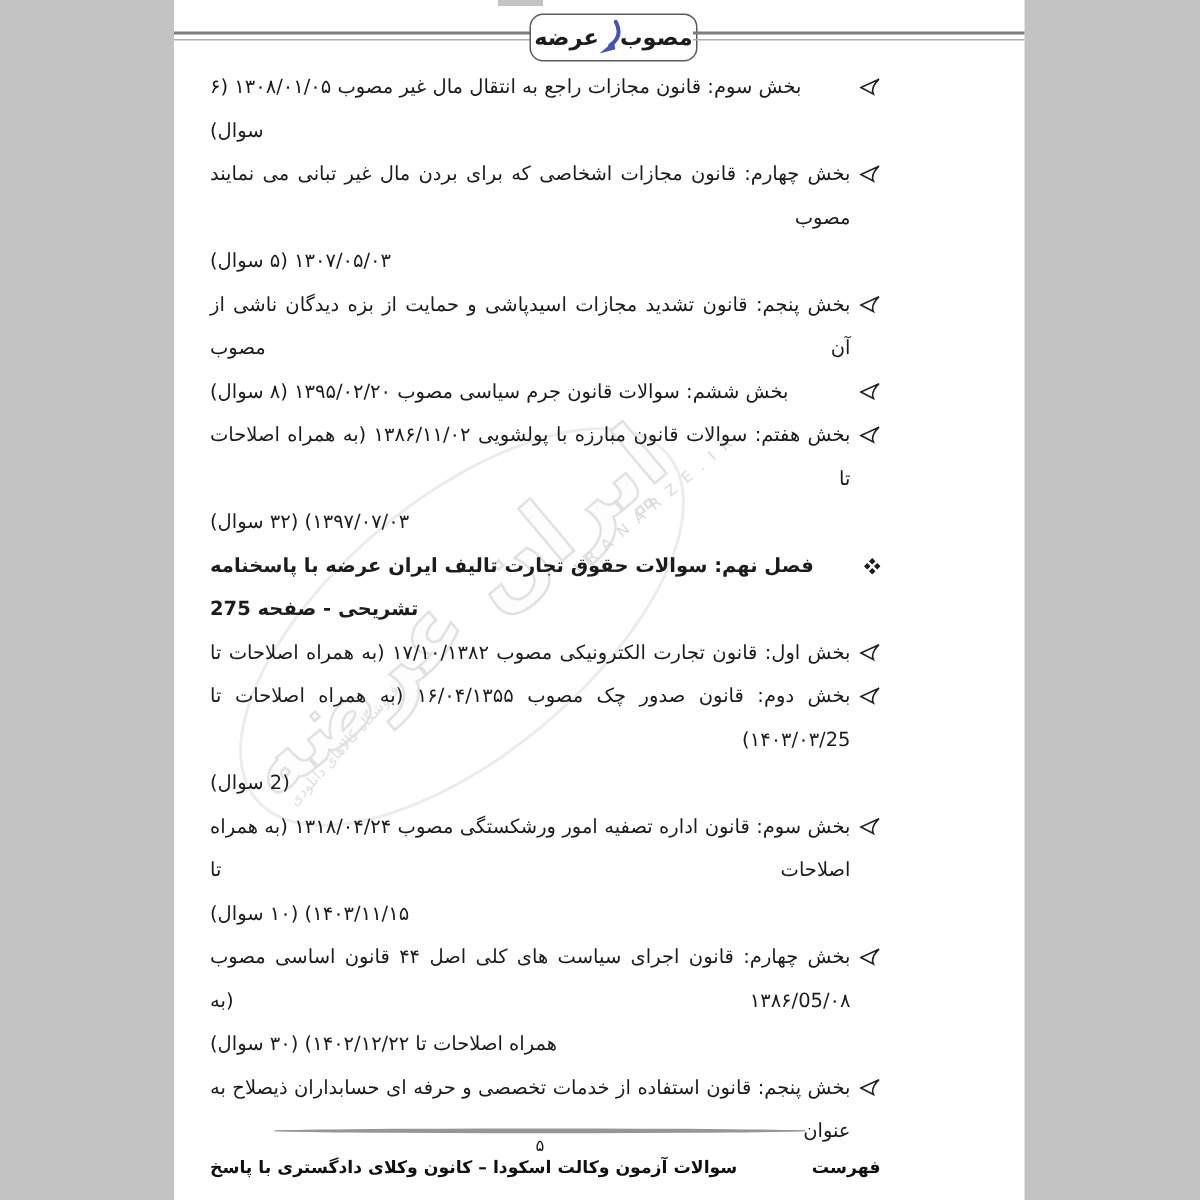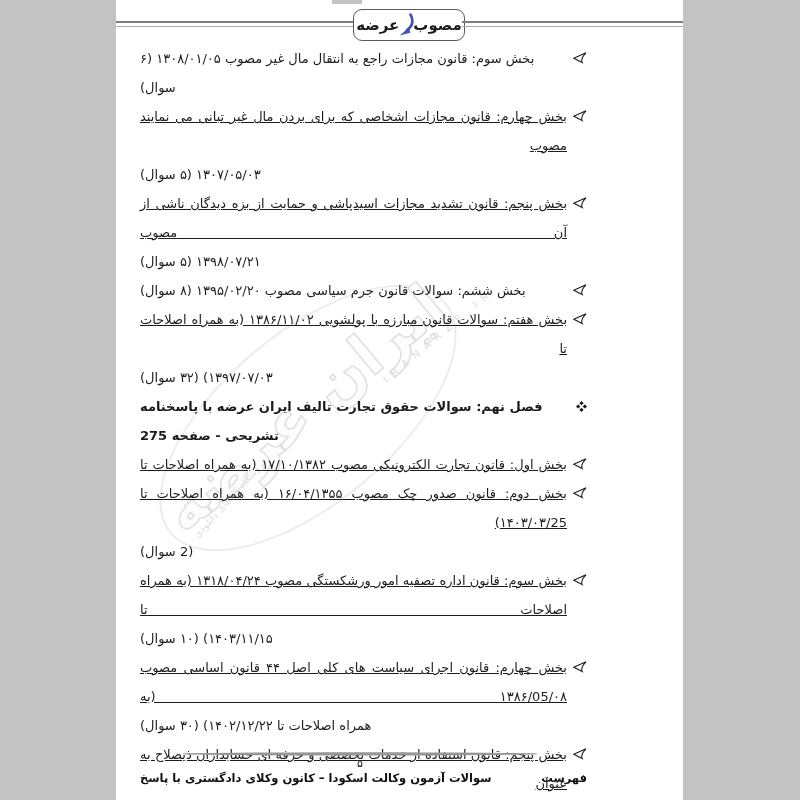--- a/index.html
+++ b/index.html
@@ -28,21 +28,21 @@
   .wm-lat{position:absolute;left:252px;top:330px;transform:rotate(-40deg);font-size:10px;
           letter-spacing:7px;color:#dadada;white-space:nowrap;}
   .wm-fa{position:absolute;left:62px;top:492px;transform:rotate(-48deg);font-size:10px;
          letter-spacing:2px;color:#e0e0e0;direction:rtl;white-space:nowrap;}
 
   
   .toc{position:absolute;top:44px;left:24px;right:96px;direction:rtl;color:#1c1c1c;font-size:13px;}
   .entry{position:relative;padding-right:20px;}
   .entry .bullet{position:absolute;right:0;top:8px;width:14px;height:12px;line-height:0;}
   .line{line-height:29px;}
-  .l-just{text-align:justify;text-align-last:justify;text-decoration:underline;}
+  .l-just{text-align:justify;text-align-last:justify;}
   .l-start{text-align:left;}
   .l-center{text-align:left;}
   .chapter{font-weight:bold;}
   .chapter .bullet{top:9px;}
 
   
   .frule{position:absolute;left:67px;top:752px;width:354px;height:4px;}
   .pagenum{position:absolute;left:67px;top:757px;width:354px;text-align:center;
            font-size:11px;color:#1c1c1c;}
   .frow{position:absolute;left:24px;right:96px;top:771px;direction:rtl;display:flex;
@@ -96,21 +96,20 @@
               <path d="M13 0.8 L0.9 6.3 L9.2 10.6 C8.1 8.2 8.9 4.9 13 0.8 Z" fill="#ffffff" stroke="#222222" stroke-width="1.1"></path>
             </svg></span>
           <div class="line l-just">بخش چهارم: قانون مجازات اشخاصی که برای بردن مال غیر تبانی می نمایند مصوب</div>
           <div class="line l-center">۱۳۰۷/۰۵/۰۳ (۵ سوال)</div>
         </div>
         <div class="entry item">
           <span class="bullet"><svg width="14" height="12" viewBox="0 0 14 12">
               <path d="M13 0.8 L0.9 6.3 L9.2 10.6 C8.1 8.2 8.9 4.9 13 0.8 Z" fill="#ffffff" stroke="#222222" stroke-width="1.1"></path>
             </svg></span>
           <div class="line l-just">بخش پنجم: قانون تشدید مجازات اسیدپاشی و حمایت از بزه دیدگان ناشی از آن مصوب</div>
-          <div class="line l-center">۱۳۹۸/۰۷/۲۱ (۵ سوال)</div>
         </div>
         <div class="entry item">
           <span class="bullet"><svg width="14" height="12" viewBox="0 0 14 12">
               <path d="M13 0.8 L0.9 6.3 L9.2 10.6 C8.1 8.2 8.9 4.9 13 0.8 Z" fill="#ffffff" stroke="#222222" stroke-width="1.1"></path>
             </svg></span>
           <div class="line l-start">بخش ششم: سوالات قانون جرم سیاسی مصوب ۱۳۹۵/۰۲/۲۰ (۸ سوال)</div>
         </div>
         <div class="entry item">
           <span class="bullet"><svg width="14" height="12" viewBox="0 0 14 12">
               <path d="M13 0.8 L0.9 6.3 L9.2 10.6 C8.1 8.2 8.9 4.9 13 0.8 Z" fill="#ffffff" stroke="#222222" stroke-width="1.1"></path>

